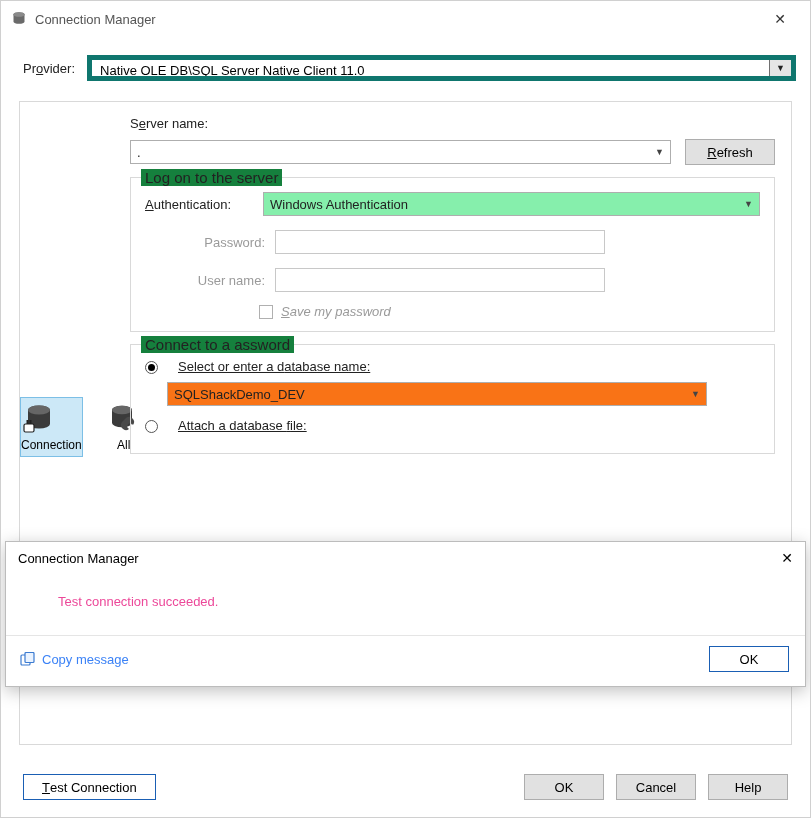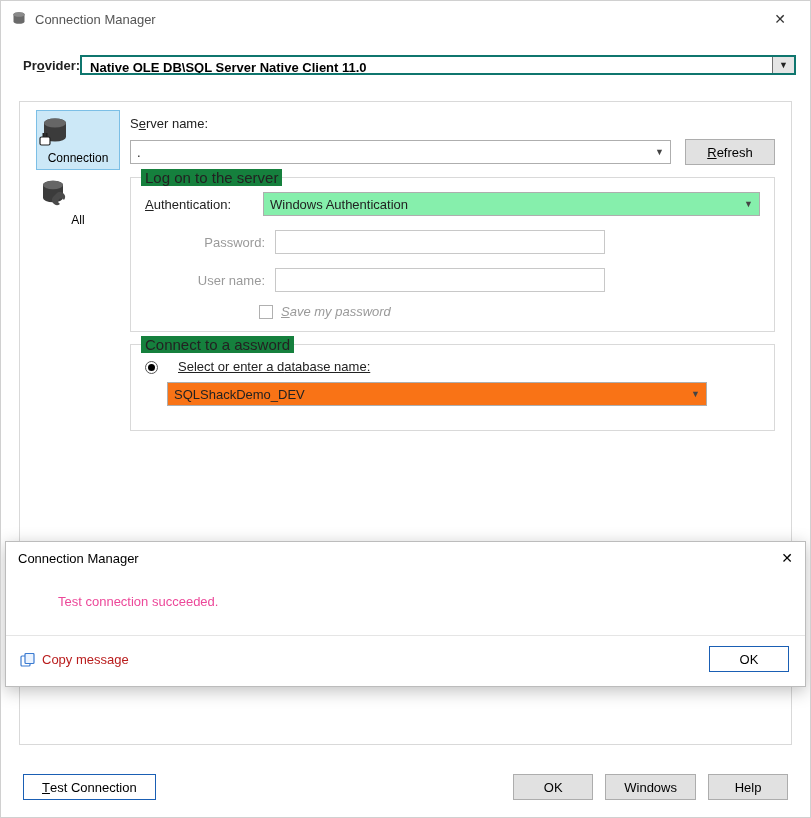--- a/index.html
+++ b/index.html
@@ -23,29 +23,29 @@
   .titlebar .title-icon { margin-right: 8px; color:#555; }
   .titlebar .title-text { flex: 1; }
   .titlebar .close-x {
     width: 40px; text-align: center; font-size: 14px; color:#333;
     cursor: default;
   }
   
   .provider-row {
     display: flex; align-items: center;
     padding: 18px 14px 10px 22px;
+    gap: 12px;
     font-size: 13px;
     color: #222;
-    font-weight: bold;
   }
   .provider-row label span.u { text-decoration: underline; }
   .combo-outer {
     flex: 1;
-    height: 20px;
-    border: 2px solid #0f766e;
+    height: 26px;
+    border: 5px solid #0f766e;
     display: flex;
     background: #fff;
   }
   .combo-outer .combo-text {
     flex: 1; padding: 3px 8px; font-size: 13px; color: #000;
     white-space: nowrap; overflow: hidden;
   }
   .combo-outer .combo-btn {
     width: 22px; background: #e5e5e5;
     border-left: 1px solid #707070;
@@ -57,22 +57,22 @@
     position: absolute;
     left: 18px; right: 18px; top: 100px; bottom: 72px;
     border: 1px solid #d9d9d9;
     background: #fff;
     display: flex;
   }
   .sidebar {
     width: 100px;
     border-right: none;
     padding-top: 8px;
-    display: flex; flex-direction: column; align-items: flex-end;
-    gap: 2px;
+    display: flex; flex-direction: row; align-items: center;
+    gap: 22px;
   }
   .side-item {
     width: 84px;
     text-align: center;
     font-size: 12px;
     padding: 6px 0 4px 0;
     border: 1px solid transparent;
   }
   .side-item.selected {
     background: #cce8f7;
@@ -167,21 +167,21 @@
   .overlay-title .ov-close { font-size:14px; color:#000; cursor:default;}
   .overlay-body {
     padding: 20px 10px 26px 52px;
     font-size:13px; color:#ec4899;
     border-bottom:1px solid #e5e5e5;
   }
   .overlay-footer {
     display:flex; align-items:center; justify-content:space-between;
     padding: 10px 16px 14px 14px;
   }
-  .copy-msg { display:flex; align-items:flex-end; gap:6px; font-size:13px; color:#b91c1c;}
+  .copy-msg { display:flex; align-items:flex-start; gap:6px; font-size:13px; color:#3b82f6;}
   .btn.ov-ok { min-width:80px; border:1px solid #1a5fb4; background:#fff;}
   svg { display:block; }
 </style>
 </head>
 <body>
 
 <div class="window">
 
   <div class="titlebar">
     <span class="title-icon">
@@ -279,32 +279,36 @@
               <span class="dot"></span>
             </span>
           <span class="opt-lbl"><span>Select or enter a </span><span class="u">d</span><span>atabase name:</span></span>
         </div>
         <div class="db-select">
           <div class="select-input white">
             <span class="sel-text">SQLShackDemo_DEV</span>
             <span class="sel-caret">▼</span>
           </div>
         </div>
+        <div class="opt-row">
+          <span class="radio"></span>
+          <span class="opt-lbl"><span>Attach a database </span><span class="u">f</span><span>ile:</span></span>
+        </div>
       </div>
     </div>
   </div>
 
   <div class="bottom-bar">
     <div class="btn outline-blue">
         <span class="u">T</span>
         <span>est Connection</span>
       </div>
     <div class="right-btns">
       <div class="btn">OK</div>
-      <div class="btn">Windows</div>
+      <div class="btn">Cancel</div>
       <div class="btn">Help</div>
     </div>
   </div>
 
   <div class="overlay-dialog">
     <div class="overlay-title">
       <span>Connection Manager</span>
       <span class="ov-close">✕</span>
     </div>
     <div class="overlay-body">

